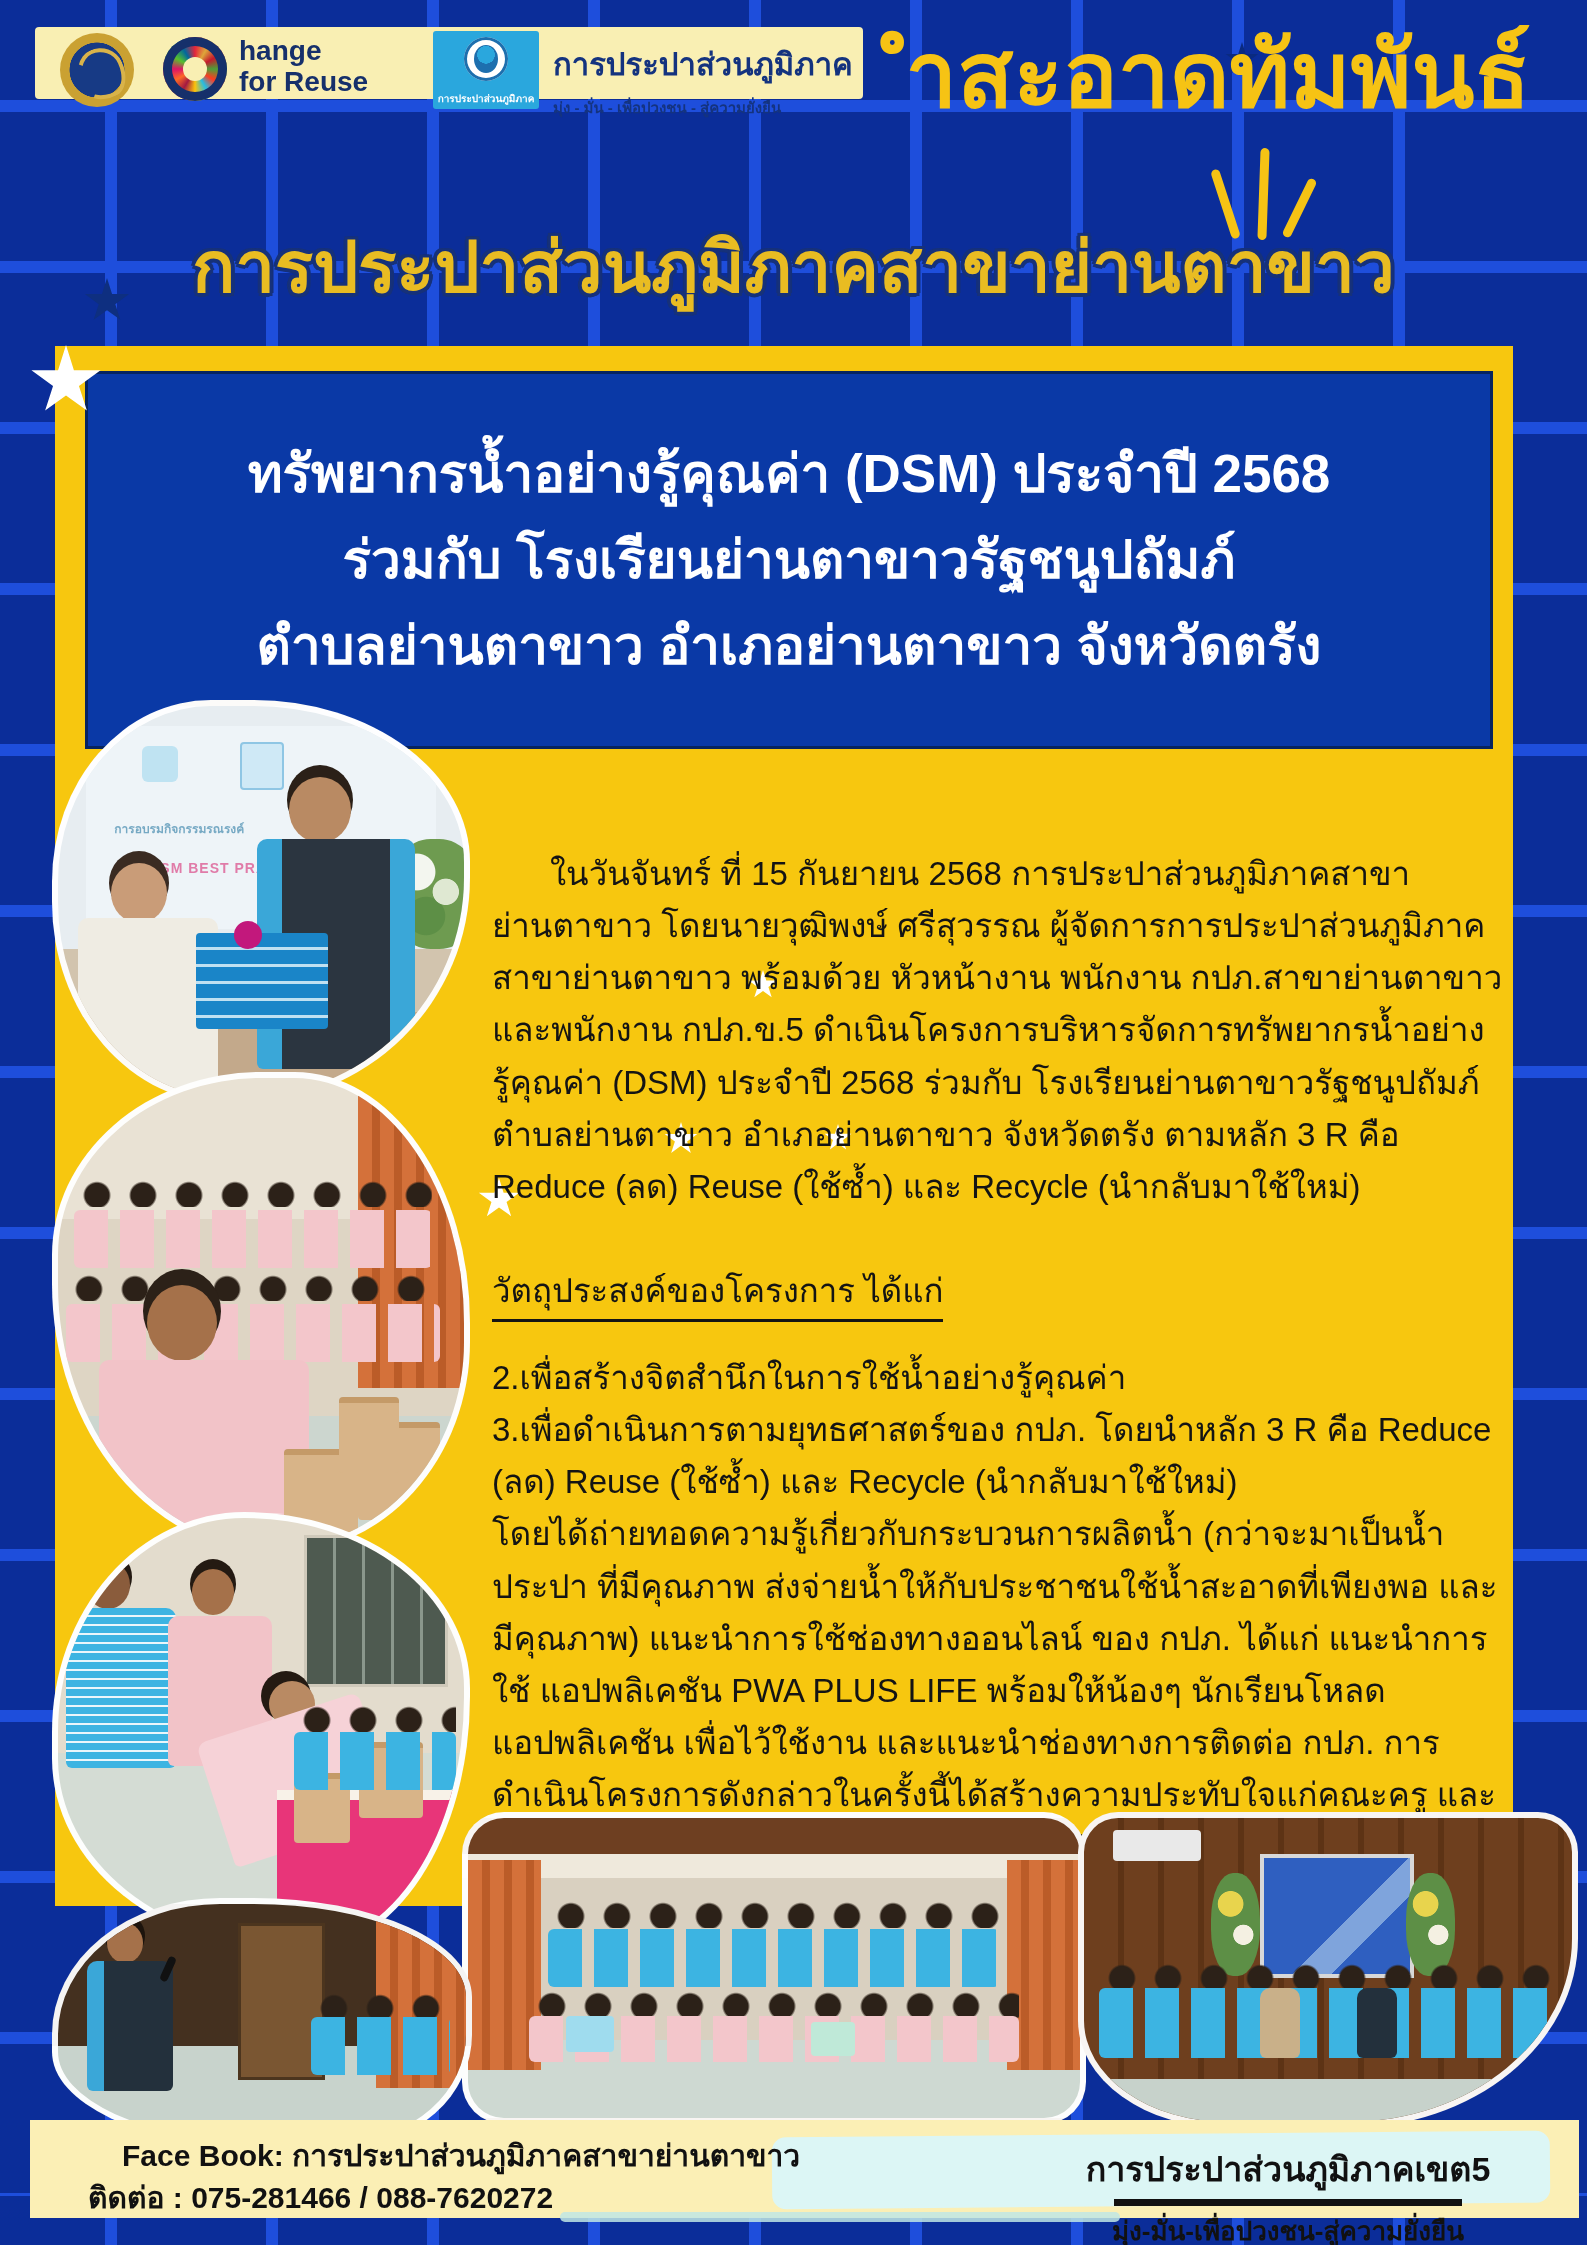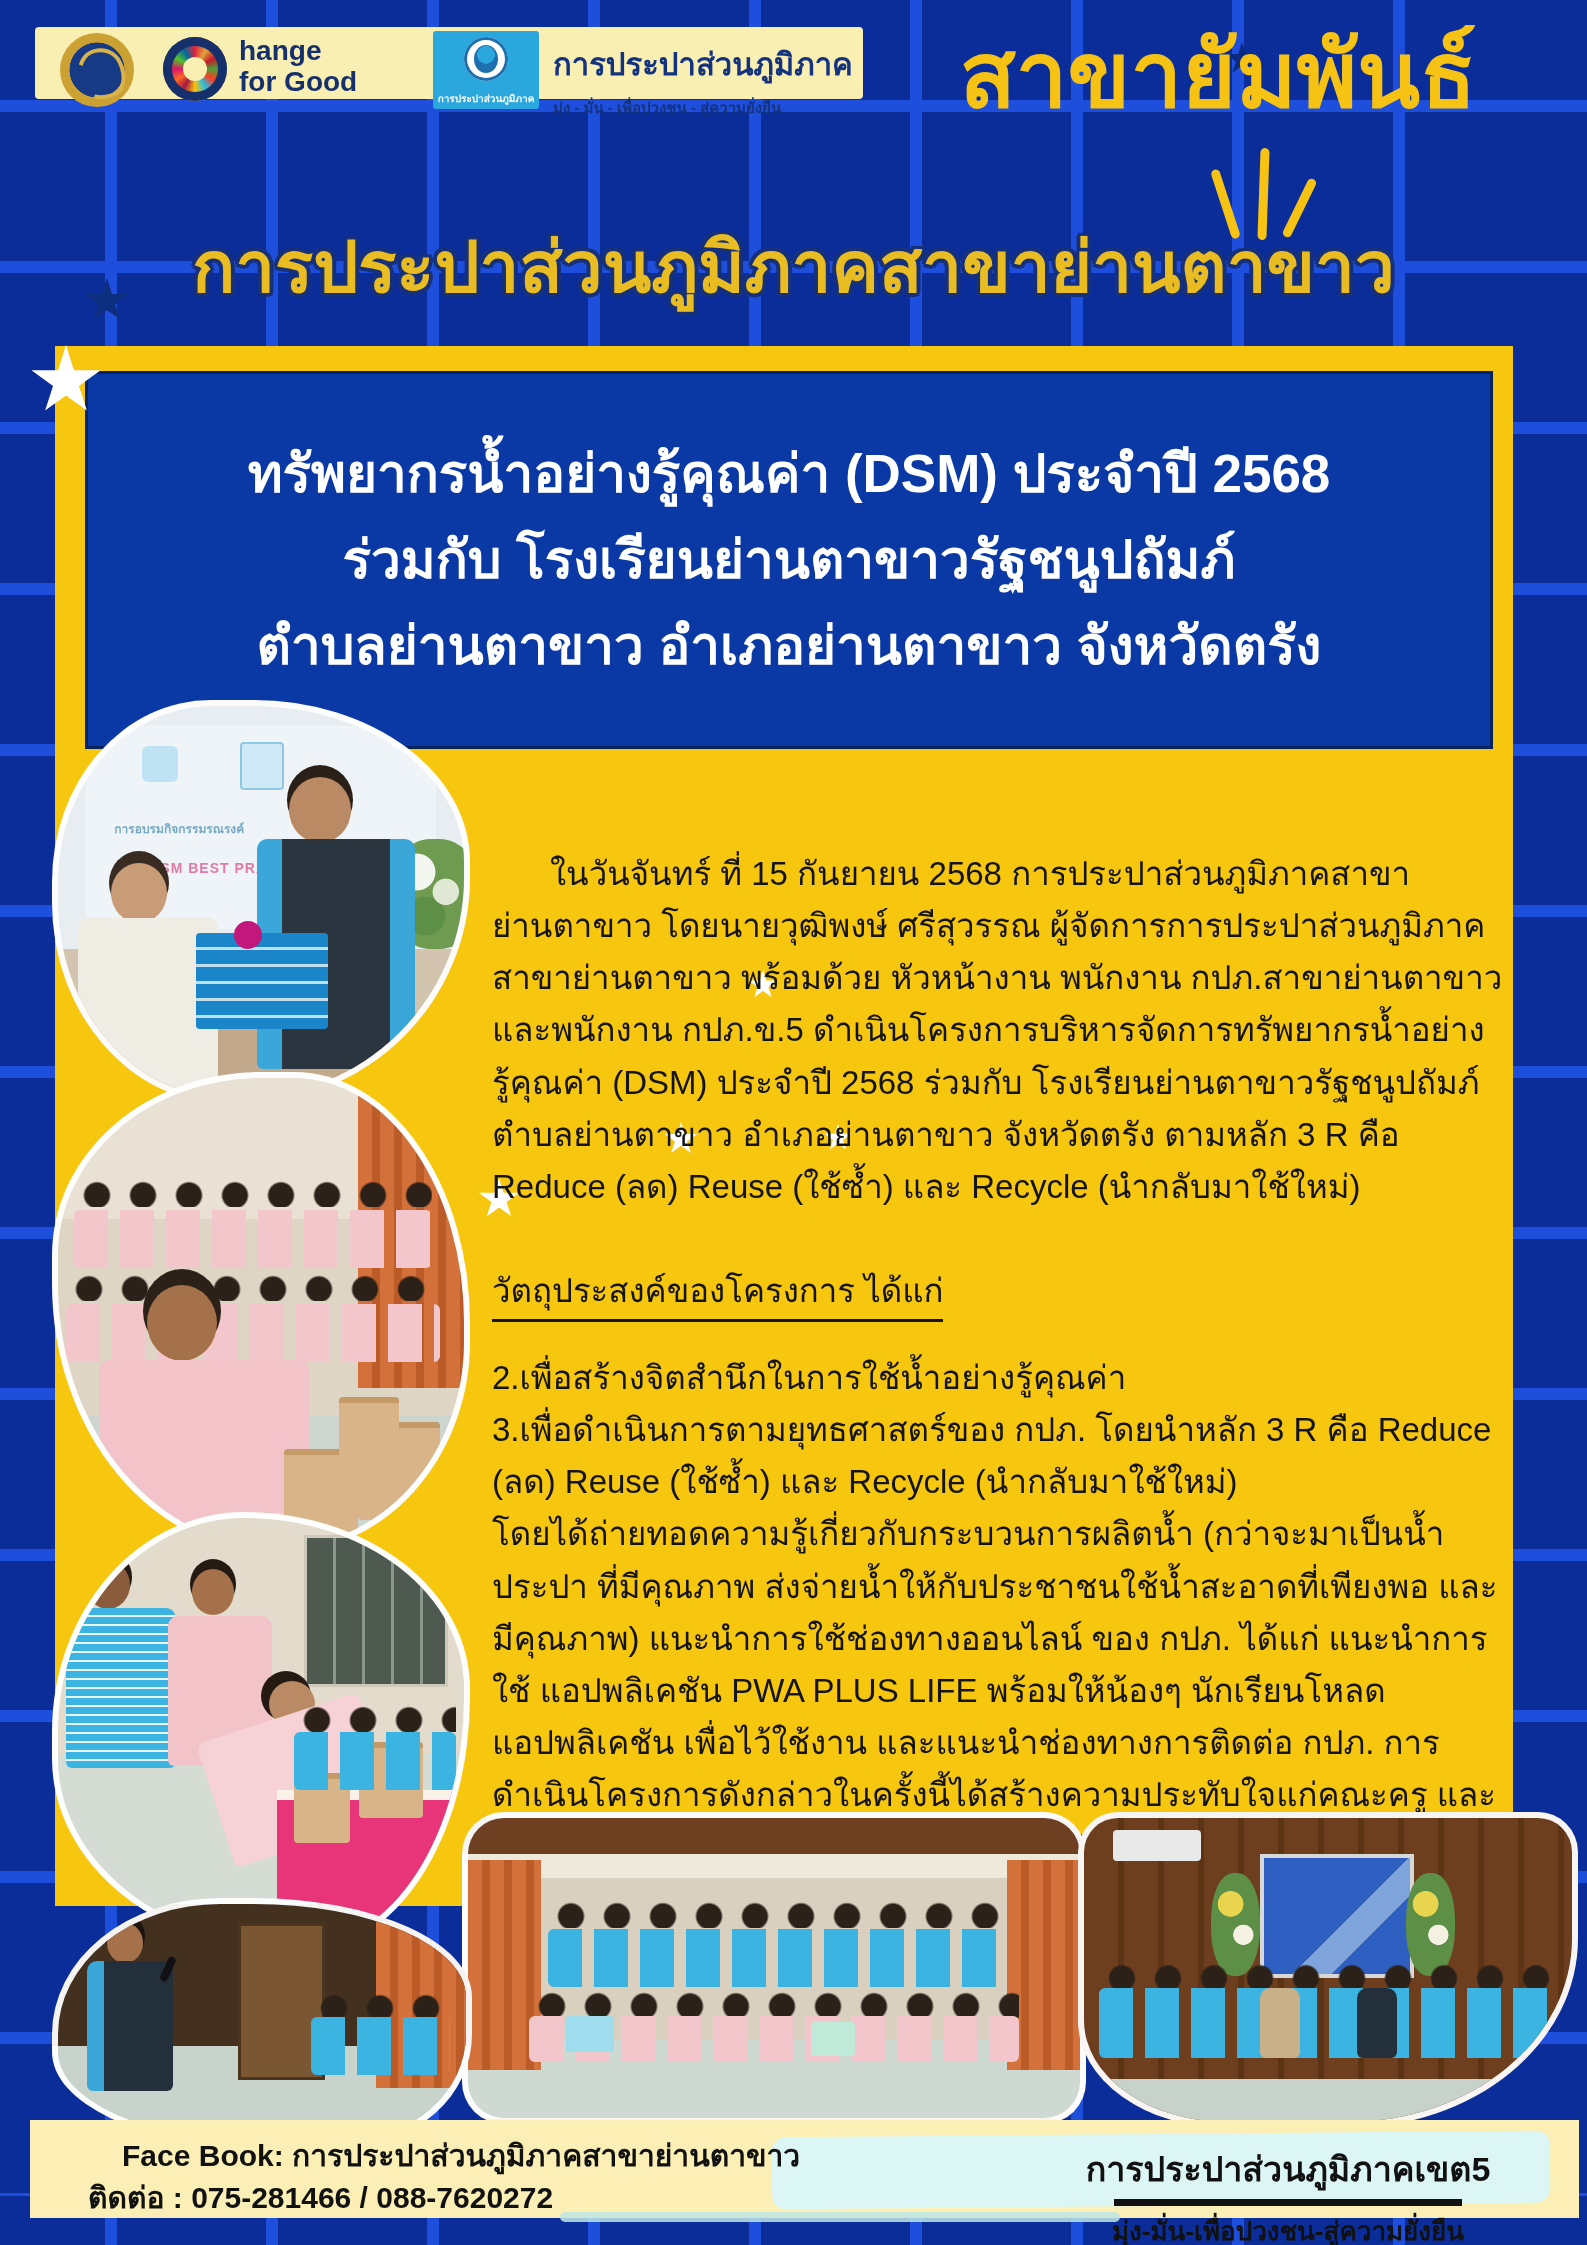--- a/index.html
+++ b/index.html
@@ -77,35 +77,35 @@
 <div id="poster">
 
   <div class="abs header-bar">
     <div class="abs emblem">
       <div class="emblem-lion"></div>
     </div>
     <div class="abs cfg">
       <div class="cfg-wheel"></div>
       <div class="cfg-text">
         <div>hange</div>
-        <div>for Good</div>
+        <div>for Reuse</div>
       </div>
     </div>
     <div class="abs pwa-sq">
       <div class="pwa-crest"></div>
       <div class="pwa-cap">การประปาส่วนภูมิภาค</div>
     </div>
     <div class="abs org-block">
       <div class="org-name">การประปาส่วนภูมิภาค</div>
       <div class="org-tag">มุ่ง - มั่น - เพื่อปวงชน - สู่ความยั่งยืน</div>
     </div>
   </div>
 
   <div class="star" style="left:1225px;top:42px;width:34px;height:34px;background:#0a2a80;"></div>
-  <div class="abs big-title">สาขายัมพันธ์</div>
+  <div class="abs big-title">ำสะอาดทัมพันธ์</div>
   <div class="abs emph">
     <span style="left:14px;height:72px;transform:rotate(-18deg);"></span>
     <span style="left:52px;height:92px;transform:rotate(2deg);"></span>
     <span style="left:88px;height:64px;transform:rotate(26deg);"></span>
   </div>
 
   <div class="star" style="left:84px;top:278px;width:46px;height:46px;background:#0e2f80;"></div>
   <div class="abs subtitle">การประปาส่วนภูมิภาคสาขาย่านตาขาว</div>
 
   <div class="abs panel"></div>

